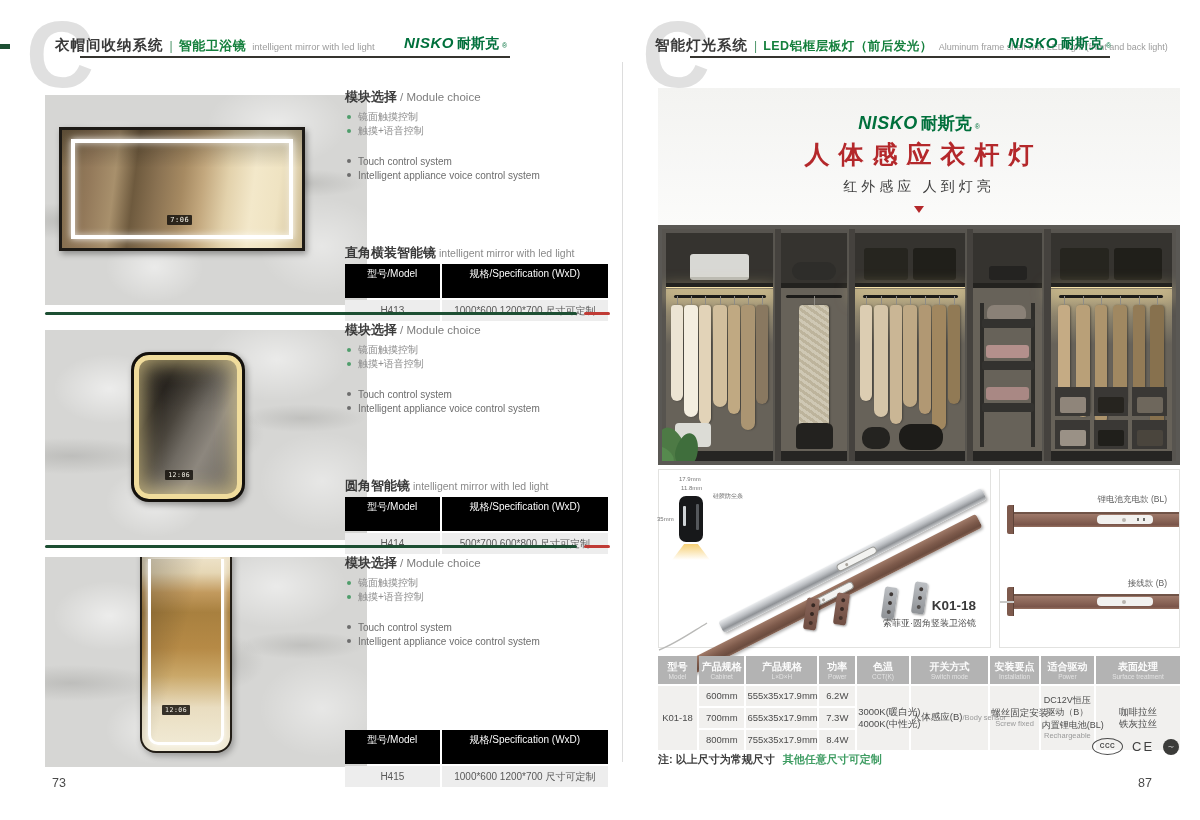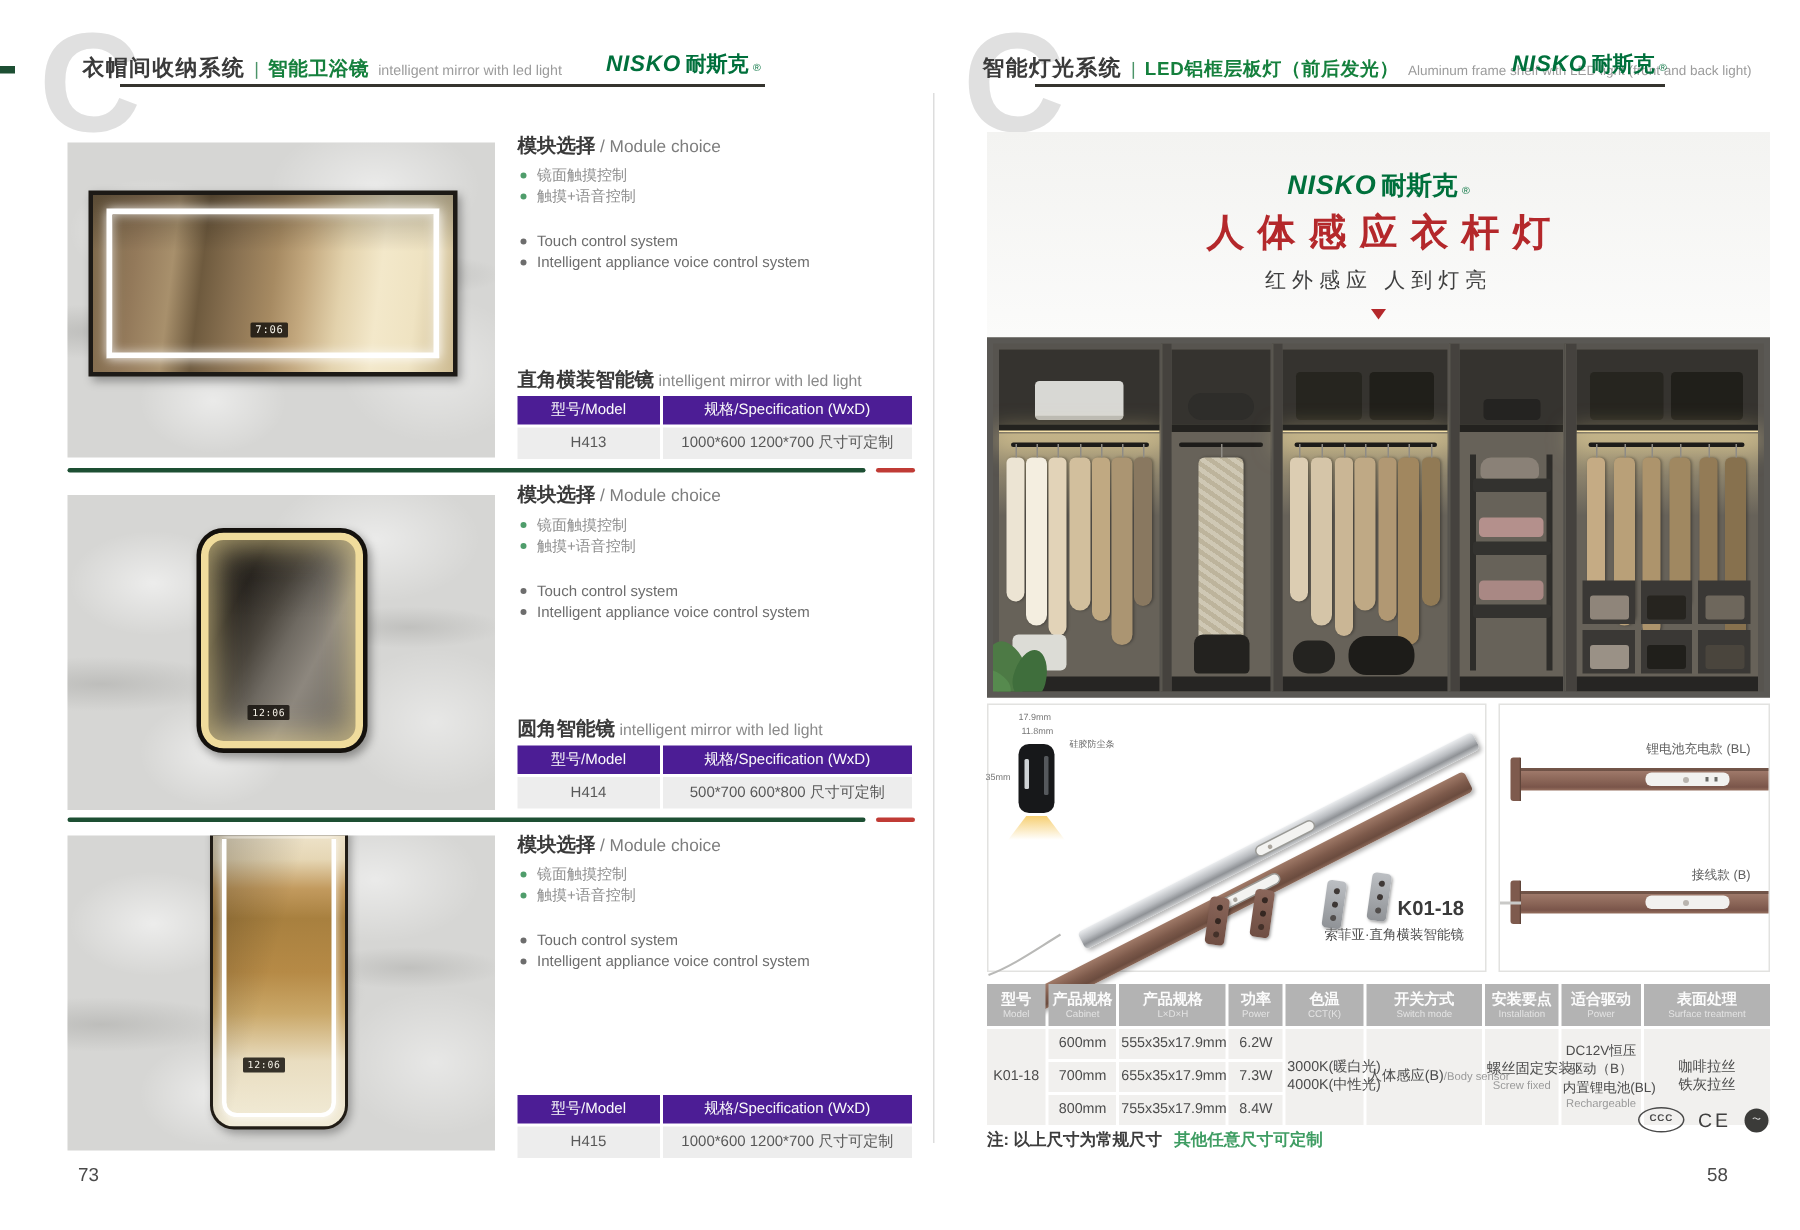--- a/index.html
+++ b/index.html
@@ -19,21 +19,21 @@
   .hdr-en { font-size:9.5px; color:#9c9c9c; }
   .hdr-line { position:absolute; height:2px; background:#35342f; z-index:1; }
   .edge-tick { position:absolute; left:0; top:44px; width:10px; height:5px; background:#1d4f33; }
 
   .logo { display:flex; align-items:baseline; gap:3px; white-space:nowrap; z-index:3; }
   .logo-en { font-size:15px; font-weight:800; color:#00703c; letter-spacing:0.5px; font-style:italic; }
   .logo-cn { font-size:14px; font-weight:900; color:#00703c; }
   .logo-reg { font-size:7px; color:#00703c; vertical-align:super; }
 
   
-  .photo { position:absolute; left:45px; width:285px; height:210px; overflow:hidden;
+  .photo { position:absolute; left:45px; width:322px; height:210px; overflow:hidden;
     background-color:#d6d6d4;
     background-image:
       radial-gradient(ellipse 80px 50px at 20% 28%, rgba(255,255,255,.55), transparent 70%),
       radial-gradient(ellipse 100px 60px at 72% 14%, rgba(255,255,255,.5), transparent 70%),
       radial-gradient(ellipse 90px 70px at 86% 72%, rgba(255,255,255,.42), transparent 70%),
       radial-gradient(ellipse 70px 50px at 34% 82%, rgba(255,255,255,.5), transparent 70%),
       radial-gradient(ellipse 60px 40px at 55% 50%, rgba(168,168,165,.5), transparent 70%),
       radial-gradient(ellipse 130px 26px at 8% 60%, rgba(160,160,157,.45), transparent 70%),
       radial-gradient(ellipse 90px 20px at 80% 42%, rgba(160,160,157,.4), transparent 70%);
   }
@@ -68,21 +68,21 @@
   .mod-title { position:absolute; top:0; font-size:13px; font-weight:bold; color:#3a3a3a; }
   .mod-title .en { font-size:11.5px; font-weight:normal; color:#7d7d7d; margin-left:3px; }
   .blist { position:absolute; left:2px; list-style:none; }
   .blist li { display:flex; align-items:center; gap:7px; height:14px; }
   .dot { width:4px; height:4px; border-radius:50%; flex:0 0 auto; }
   .cnb { top:22px; } .cnb .dot { background:#4f9d6b; } .cnb li { font-size:10px; color:#8e8e8e; }
   .enb { top:66px; } .enb .dot { background:#6d6d6d; } .enb li { font-size:10px; color:#6d6d6d; }
   .prod-title { position:absolute; top:156px; font-size:13px; font-weight:bold; color:#3a3a3a; white-space:nowrap; }
   .prod-title .en { font-size:10.5px; font-weight:normal; color:#8a8a8a; margin-left:3px; }
   .spec-grid { position:absolute; top:176px; width:100%; display:grid; grid-template-columns:36% 1fr; gap:2px; }
-  .hcell { background:#4c1d95; color:#fbfbfb; font-size:10px; text-align:center; line-height:19px; height:19px; }
+  .hcell { background:#000000; color:#fbfbfb; font-size:10px; text-align:center; line-height:19px; height:34px; }
   .bcell { background:#ededed; color:#585858; font-size:10px; text-align:center; line-height:21px; height:21px; white-space:nowrap; }
   .divider { position:absolute; left:45px; width:565px; height:3px; }
   .divider .dg { position:absolute; left:0; width:532px; height:3px; background:#1d4f33; border-radius:2px; }
   .divider .dr { position:absolute; left:539px; width:26px; height:3px; background:#c03b35; border-radius:2px; }
 
   .page-num { position:absolute; top:776px; font-size:12.5px; color:#4a4a4a; }
   .mid-line { position:absolute; left:622px; top:62px; width:1px; height:700px; background:#dddddd; }
 
   
   .hero { position:absolute; left:658px; top:88px; width:522px; height:137px;
@@ -500,21 +500,21 @@
         <i></i>
       </div>
     <div class="bracket sv" style="left:224px; top:117px;">
         <i></i>
       </div>
     <div class="bracket sv" style="left:254px; top:112px;">
         <i></i>
       </div>
 
     <div class="k-model">K01-18</div>
-    <div class="k-desc">索菲亚·直角横装智能镜</div>
+    <div class="k-desc">索菲亚·圆角竖装卫浴镜</div>
   </div>
 
   <div class="panel panel-right">
     <span class="v-label" style="top:24px;">锂电池充电款 (BL)</span>
     <div class="v-bar" style="top:42px;">
       <div class="v-cap"></div>
       <div class="v-win">
           <i></i>
           <em></em>
         </div>
@@ -597,15 +597,15 @@
 
   <div class="note-line">
     <span class="p1">注: 以上尺寸为常规尺寸</span>
     <span class="p2">其他任意尺寸可定制</span>
   </div>
   <div class="certs">
     <div class="ccc">CCC</div>
     <div class="ce">CE</div>
     <div class="seal">〜</div>
   </div>
-  <div class="page-num" style="left:1138px;">58</div>
+  <div class="page-num" style="left:1138px;">87</div>
 
 </div>
 
 </body></html>

